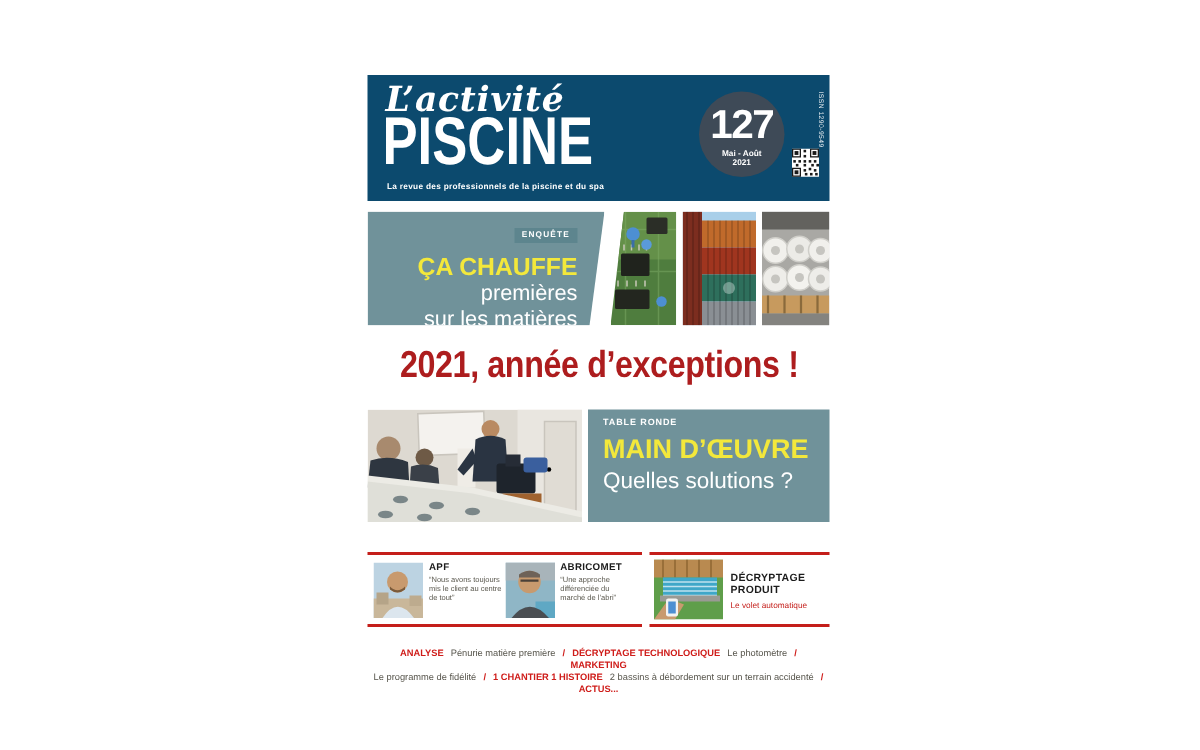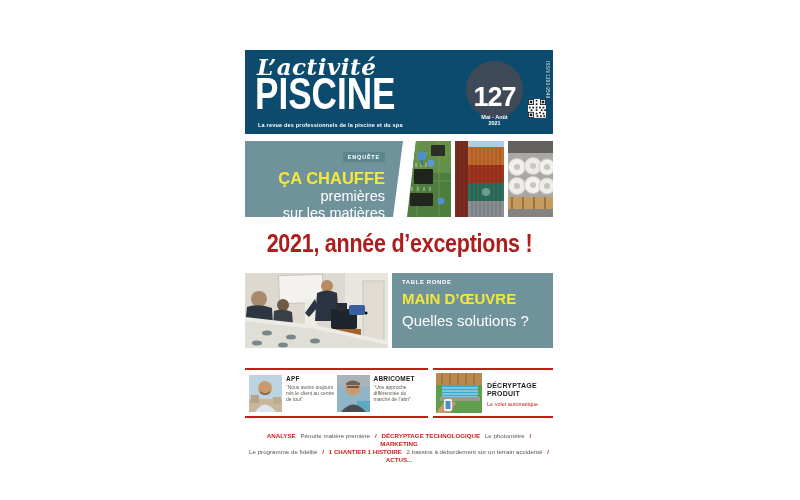--- a/index.html
+++ b/index.html
@@ -14,21 +14,21 @@
                   font-family:"DejaVu Serif", serif; font-style:italic; font-weight:bold;
                   font-size:23px; letter-spacing:.5px; }
   .title-main { position:absolute; left:10px; top:21px; color:#ffffff; font-weight:bold;
                 font-size:45px; line-height:1; letter-spacing:0;
                 transform:scaleX(.78); transform-origin:left top; }
   .tagline { position:absolute; left:13px; bottom:6px; color:#ffffff; font-size:5.5px;
              font-weight:bold; letter-spacing:.2px; }
   .issue-circle { position:absolute; left:221px; top:11px; width:57px; height:57px;
                   border-radius:50%; background:#3e4a57; color:#fff; text-align:center; }
   .issue-number { font-size:27px; font-weight:bold; letter-spacing:-1px; line-height:1;
-                  margin-top:23px; }
+                  margin-top:9px; }
   .issue-dates { font-size:5.5px; font-weight:bold; margin-top:3px; }
   .issue-year { font-size:5.5px; font-weight:bold; }
   .issn { position:absolute; right:3px; top:11px; writing-mode:vertical-rl; color:#ffffff;
           font-size:4.5px; letter-spacing:.3px; opacity:.9; }
   .qr { position:absolute; left:283px; top:49px; width:18px; height:19px; }
 
   
   .band { position:absolute; left:0; width:320px; height:76px; }
   .band-top { top:103px; }
   .band-tr { top:235px; height:75px; }
@@ -45,21 +45,21 @@
   .ph-containers { left:210px; width:49px; }
   .ph-rolls { left:263px; width:45px; }
 
   .headline { position:absolute; top:191px; left:0; width:308px; text-align:left; }
   .headline span { display:inline-block; color:#ad1d1e; font-size:25px; font-weight:bold;
                    letter-spacing:-.3px; transform:scaleX(.86); white-space:nowrap; }
 
   .ph-tableronde { left:0; width:143px; }
   .panel-tr { left:147px; width:161px; padding:6px 0 0 10px; }
   .kicker-plain { font-size:6px; font-weight:bold; letter-spacing:.6px; color:#ffffff; }
-  .tr-title { color:#f3e83b; font-size:15px; font-weight:bold; line-height:18px; }
+  .tr-title { color:#f3e83b; font-size:18px; font-weight:bold; line-height:18px; }
   .tr-title-first { margin-top:5px; }
   .tr-sub { color:#ffffff; font-size:15px; margin-top:4px; }
 
   
   .boxes-row { position:absolute; top:330px; left:0; width:308px; height:50px; }
   .rbox { position:absolute; top:0; height:50px; border-top:2px solid #c41e1a;
           border-bottom:2px solid #c41e1a; background:#fff; display:flex; align-items:center; }
   .box-interviews { left:0; width:183px; padding:0 4px; }
   .box-product { left:188px; width:120px; padding:0 3px; }
   .entry { flex:1; display:flex; gap:4px; align-items:flex-start; padding-top:5px; height:100%; }

